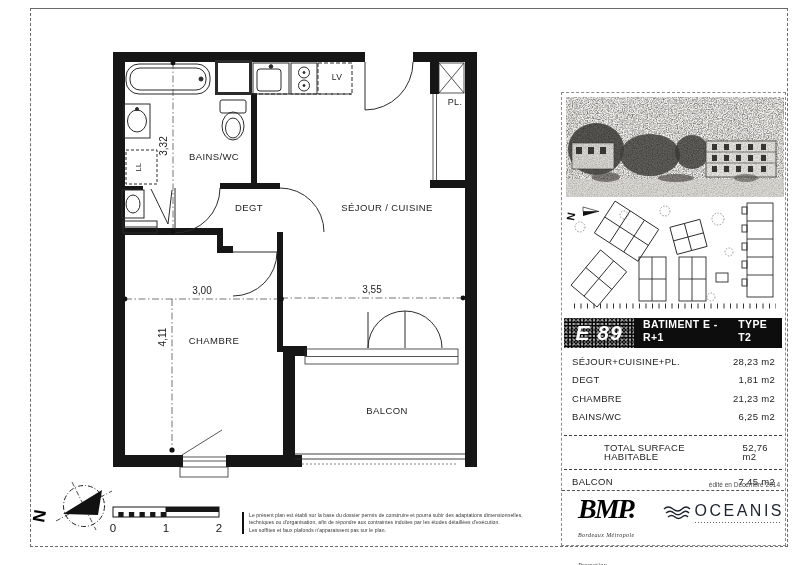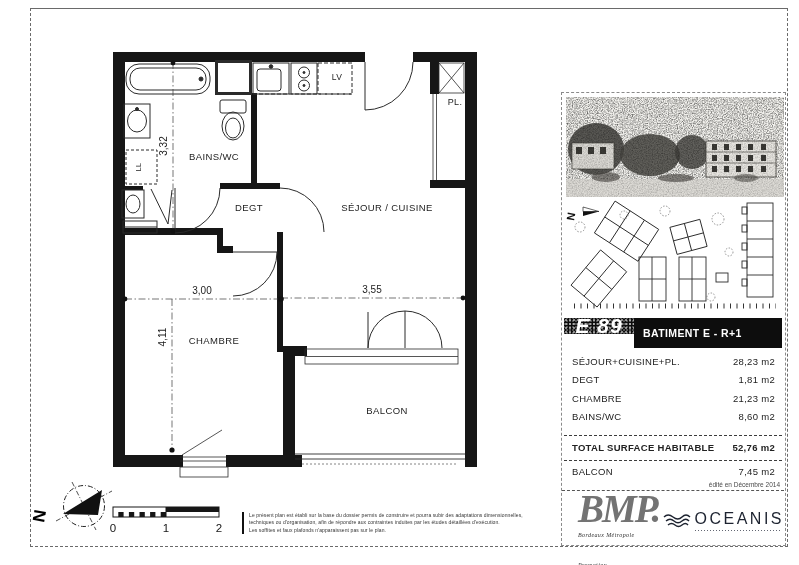--- a/index.html
+++ b/index.html
@@ -4,45 +4,45 @@
 <style>
   html,body{margin:0;padding:0;background:#fdfdfc;}
   #sheet{position:relative;width:799px;height:565px;background:#ffffff;overflow:hidden;
          font-family:"Liberation Sans",sans-serif;color:#1c1c1c;}
   .abs{position:absolute;}
   #page-border{left:30px;top:8px;width:756px;height:537px;border:1px dashed #6a6a6a;border-top:1px solid #6a6a6a;}
   #panel-border{left:561px;top:92px;width:223px;height:452px;border:1px dashed #8a8a8a;}
 
   
   #banner{left:564px;top:318px;width:218px;height:30px;display:flex;}
-  #unit-badge{width:70px;height:16px;display:flex;align-items:center;justify-content:center;
+  #unit-badge{width:70px;height:30px;display:flex;align-items:center;justify-content:center;
     background-color:#4e4e4e;
     background-image:radial-gradient(rgba(255,255,255,.5) 1px,transparent 1.4px),
                      radial-gradient(rgba(0,0,0,.85) 1px,transparent 1.4px);
     background-size:4px 4px,3px 3px;
     color:#fff;font-weight:bold;font-style:italic;font-size:21px;letter-spacing:1px;}
-  #building-box{flex:1;background:#0d0d0d;color:#fff;display:flex;flex-direction:column;
+  #building-box{flex:1;background:#0d0d0d;color:#fff;display:flex;flex-direction:row;
     justify-content:center;padding-left:9px;font-size:10.5px;font-weight:bold;letter-spacing:.4px;line-height:13px;}
 
   
   #surface-table{left:564px;top:352px;width:218px;font-size:9.5px;letter-spacing:.3px;color:#222;}
   .srow{display:flex;justify-content:space-between;padding:4.5px 7px 4.5px 8px;line-height:9.5px;}
   .sep{border-top:1px dashed #3c3c3c;margin:3px 0 2px 0;}
-  .total .lbl,.total .val{font-weight:bold;}
+  .total .lbl,.total .val{font-weight:normal;margin-left:32px;}
   #full-dash{left:562px;top:490px;width:222px;border-top:1px dashed #555;}
   #edition-note{left:630px;top:481px;width:150px;text-align:right;font-size:6.5px;color:#4a4a4a;}
 
   
   #logos{left:578px;top:494px;width:206px;height:46px;display:flex;align-items:flex-start;}
   #bmp-logo{width:116px;line-height:30px;}
   #bmp-name{font-family:"Liberation Serif",serif;font-weight:bold;font-style:italic;
-    font-size:39px;letter-spacing:-2px;color:#737373;}
+    font-size:28px;letter-spacing:-2px;color:#000000;}
   #bmp-tagline{font-family:"Liberation Serif",serif;font-style:italic;font-size:6px;color:#333;
     margin-top:-4px;letter-spacing:.4px;}
-  #oceanis-logo{display:flex;align-items:center;margin-top:16px;text-align:right;}
+  #oceanis-logo{display:flex;align-items:center;margin-top:8px;text-align:right;}
   #oceanis-text{margin-left:3px;}
   #oceanis-name{font-size:16px;letter-spacing:2.5px;color:#1d2330;font-weight:normal;}
   #oceanis-tagline{margin-top:1px;height:3px;width:86px;
     background-image:radial-gradient(rgba(60,65,80,.8) .6px,transparent 1px);
     background-size:3px 3px;}
 
   
   #disclaimer{left:242px;top:512px;width:330px;border-left:2px solid #111;padding-left:5px;
     font-size:5px;line-height:7.4px;color:#333;letter-spacing:.1px;}
 
@@ -324,39 +324,40 @@
     </g>
     <line x1="8" y1="109" x2="210" y2="109" stroke="#333" stroke-width="5" stroke-dasharray="1 5.5"></line>
   </svg>
 
   <div class="abs" id="banner">
     <div id="unit-badge">
       <span>E 89</span>
     </div>
     <div id="building-box">
       <div>BATIMENT E - R+1</div>
+      <div>TYPE T2</div>
     </div>
   </div>
 
   <div class="abs" id="surface-table">
     <div class="srow">
       <span class="lbl">SÉJOUR+CUISINE+PL.</span>
       <span class="val">28,23 m2</span>
     </div>
     <div class="srow">
       <span class="lbl">DEGT</span>
       <span class="val">1,81 m2</span>
     </div>
     <div class="srow">
       <span class="lbl">CHAMBRE</span>
       <span class="val">21,23 m2</span>
     </div>
     <div class="srow">
       <span class="lbl">BAINS/WC</span>
-      <span class="val">8,60 m2</span>
+      <span class="val">6,25 m2</span>
     </div>
     <div class="sep" style="margin-top:9px"></div>
     <div class="srow total">
       <span class="lbl">TOTAL SURFACE HABITABLE</span>
       <span class="val">52,76 m2</span>
     </div>
     <div class="sep"></div>
     <div class="srow">
       <span class="lbl">BALCON</span>
       <span class="val">7,45 m2</span>

